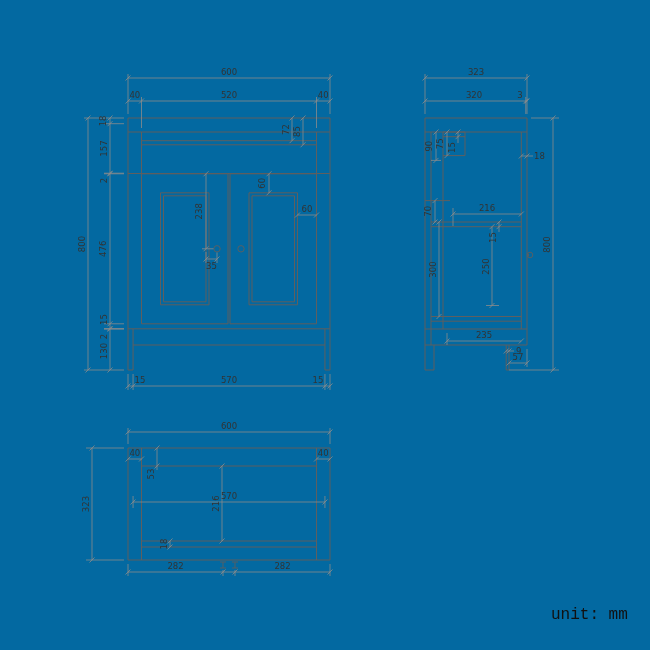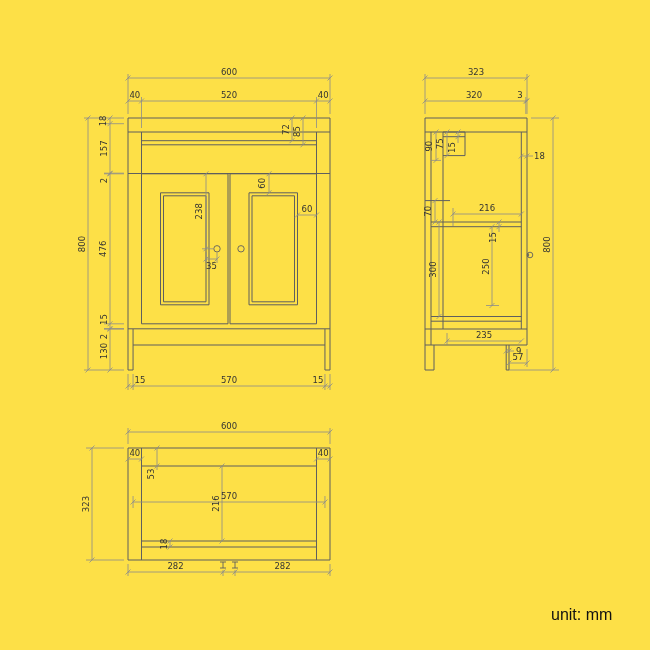--- a/index.html
+++ b/index.html
@@ -1,23 +1,23 @@
 <!DOCTYPE html>
 <html><head>
 <meta charset="utf-8">
 <style>
   html,body{margin:0;padding:0;background:#ffffff;width:650px;height:650px;overflow:hidden}
-  .sheet{position:relative;width:650px;height:650px;background:#fde047;font-family:"DejaVu Sans",sans-serif}
+  .sheet{position:relative;width:650px;height:650px;background:#0369a1;font-family:"DejaVu Sans",sans-serif}
   svg{position:absolute;left:0;top:0}
   svg text{font-family:"DejaVu Sans",sans-serif;font-size:8.5px;fill:#333;text-anchor:middle}
   svg text.start{text-anchor:start}
   .outline{stroke:#5f5f5f;stroke-width:1;fill:none}
   .thin{stroke:#5f5f5f;stroke-width:0.9;fill:none}
   .dimline{stroke:#8c8c8c;stroke-width:0.8;fill:none}
-  .unit-label{position:absolute;left:551px;top:606px;font-size:16px;color:#111;font-family:Liberation Sans, sans-serif}
+  .unit-label{position:absolute;left:551px;top:606px;font-size:16px;color:#111;font-family:Liberation Mono, monospace}
 </style>
 </head>
 <body>
 
 <div class="sheet">
   <svg width="650" height="650" viewBox="0 0 650 650">
 
     <g>
       <path class="outline" d="M128,118 H330 M128,132 H330 M128,118 V370 M330,118 V370 M141.5,132 V173.8 M316.5,132 V173.8 M141.5,140.7 H316.5 M141.5,144.8 H316.5 M128,173.5 H330 M128,328.8 H330 M133.05,345 H324.95 M133.05,329 V370 M324.95,329 V370 M128,370 H133.05 M324.95,370 H330"></path>
       <path class="outline" d="M141.5,173.8 H228 V323.8 H141.5 Z M160.5,192.8 H209 V304.8 H160.5 Z M163.5,195.8 H206 V301.8 H163.5 Z"></path>

